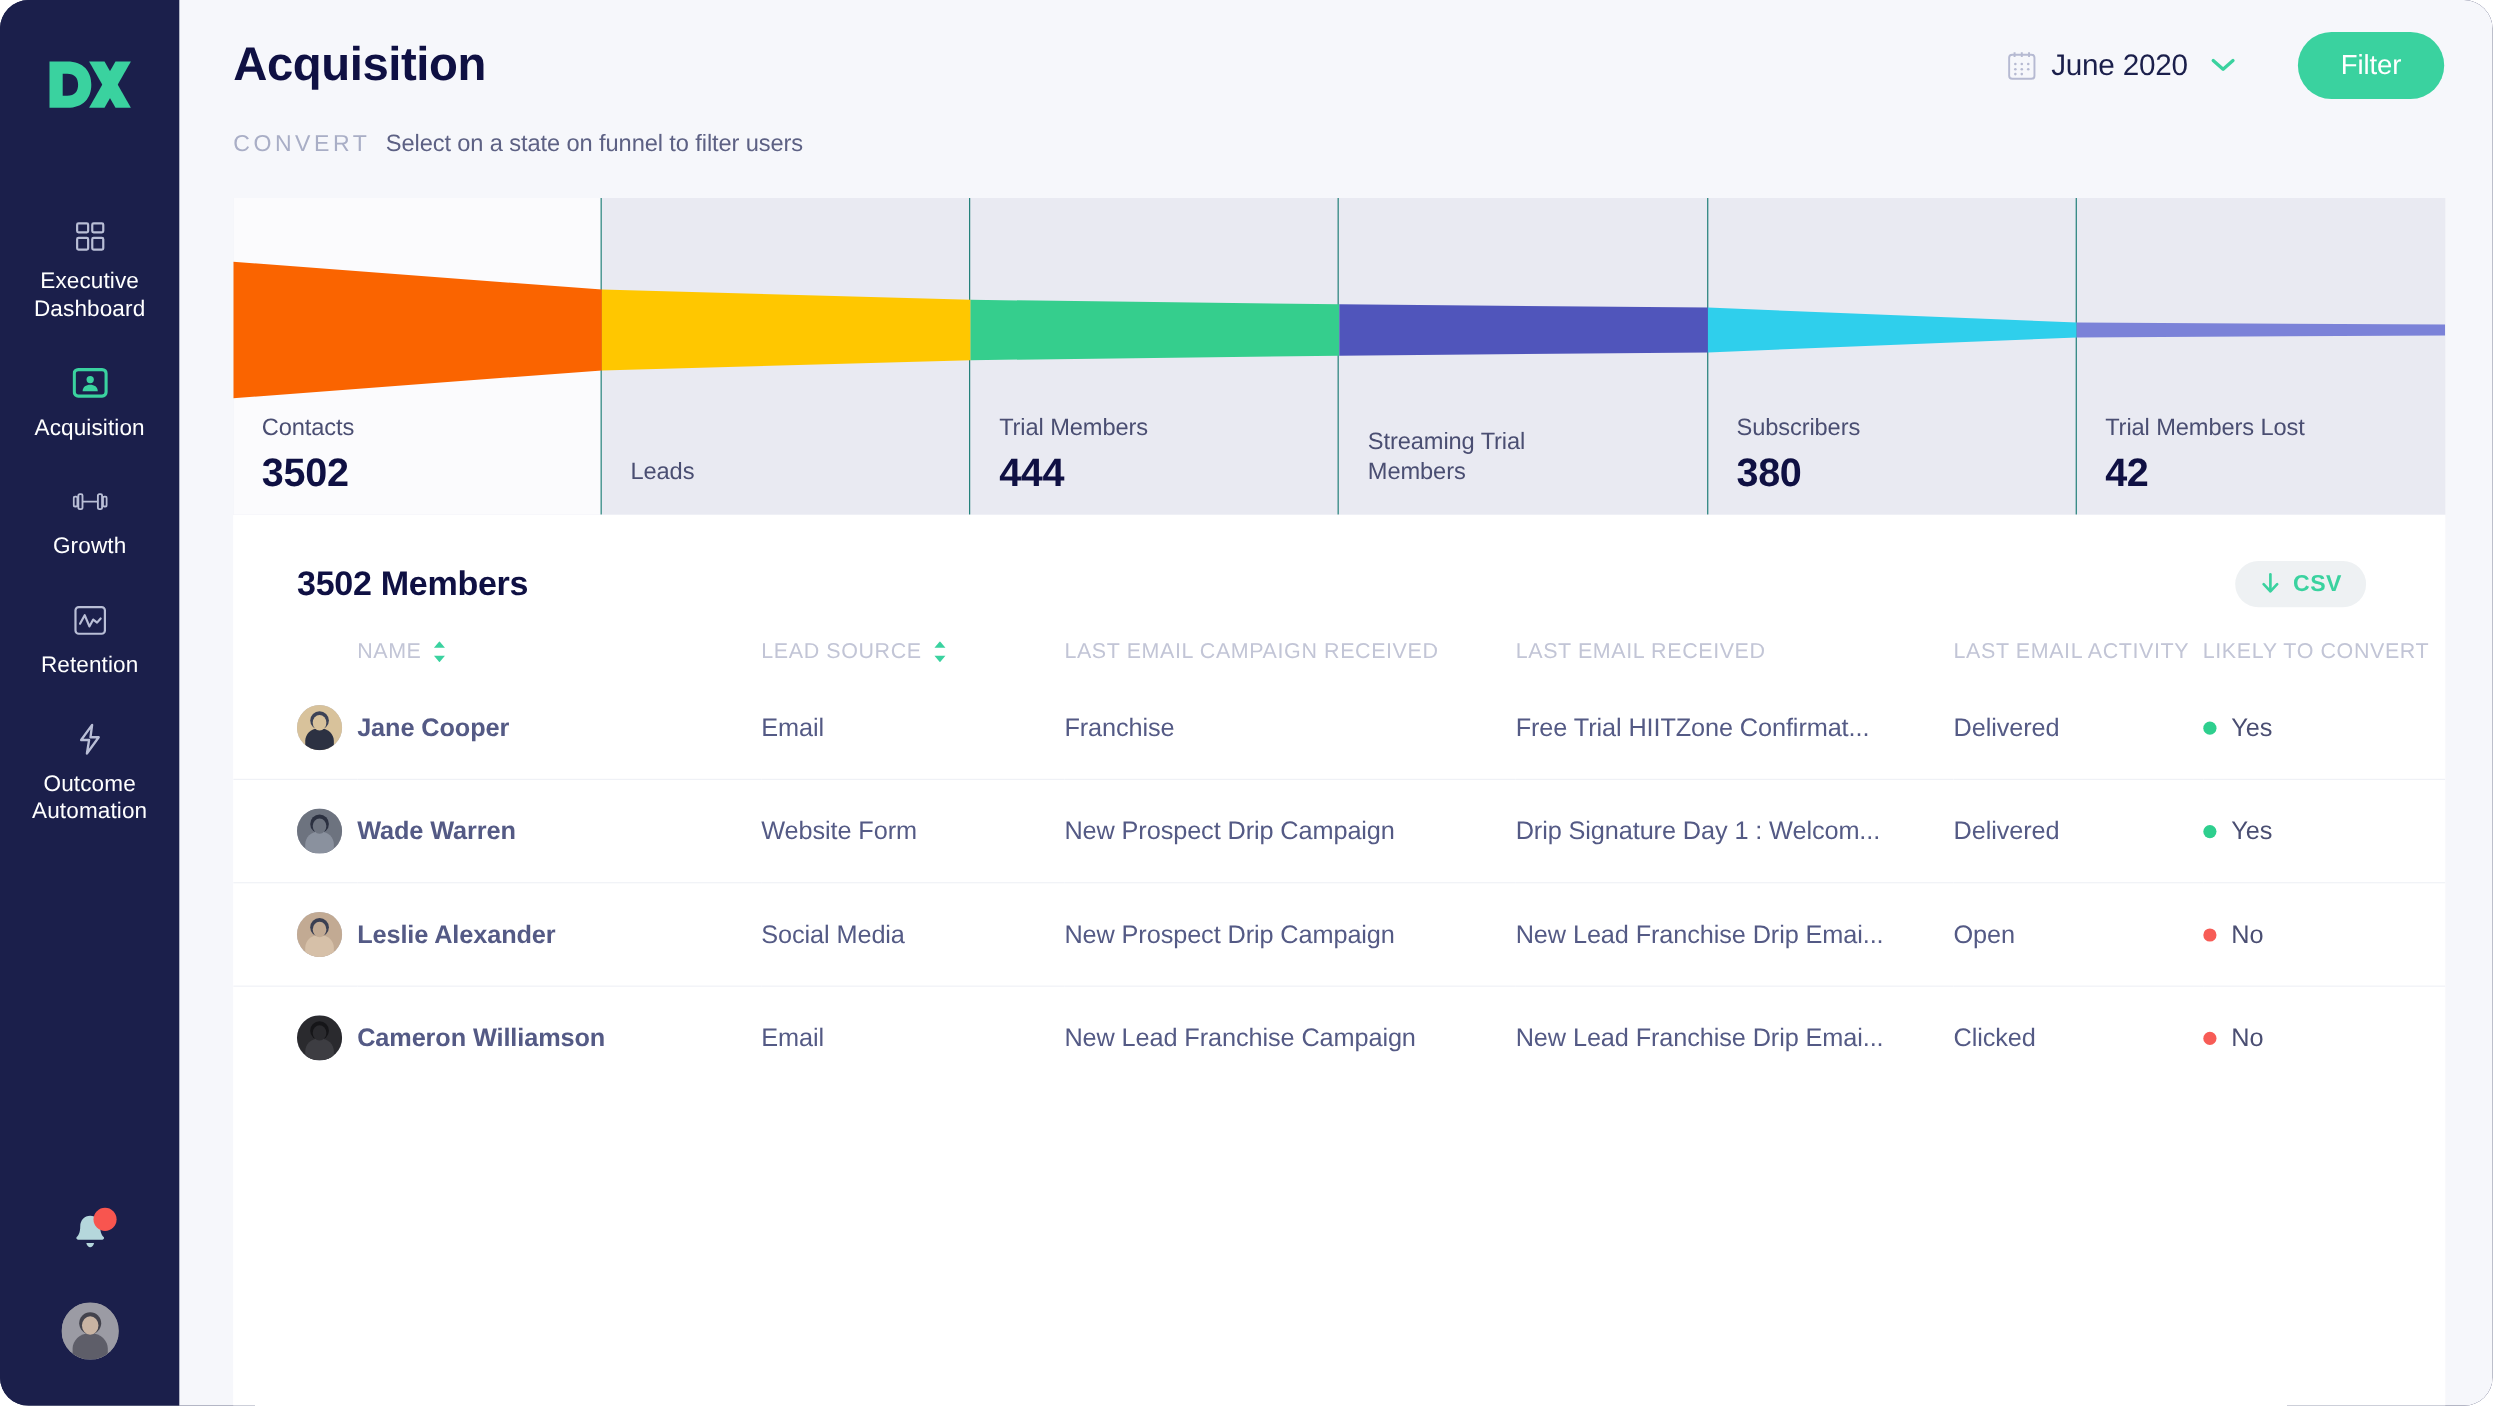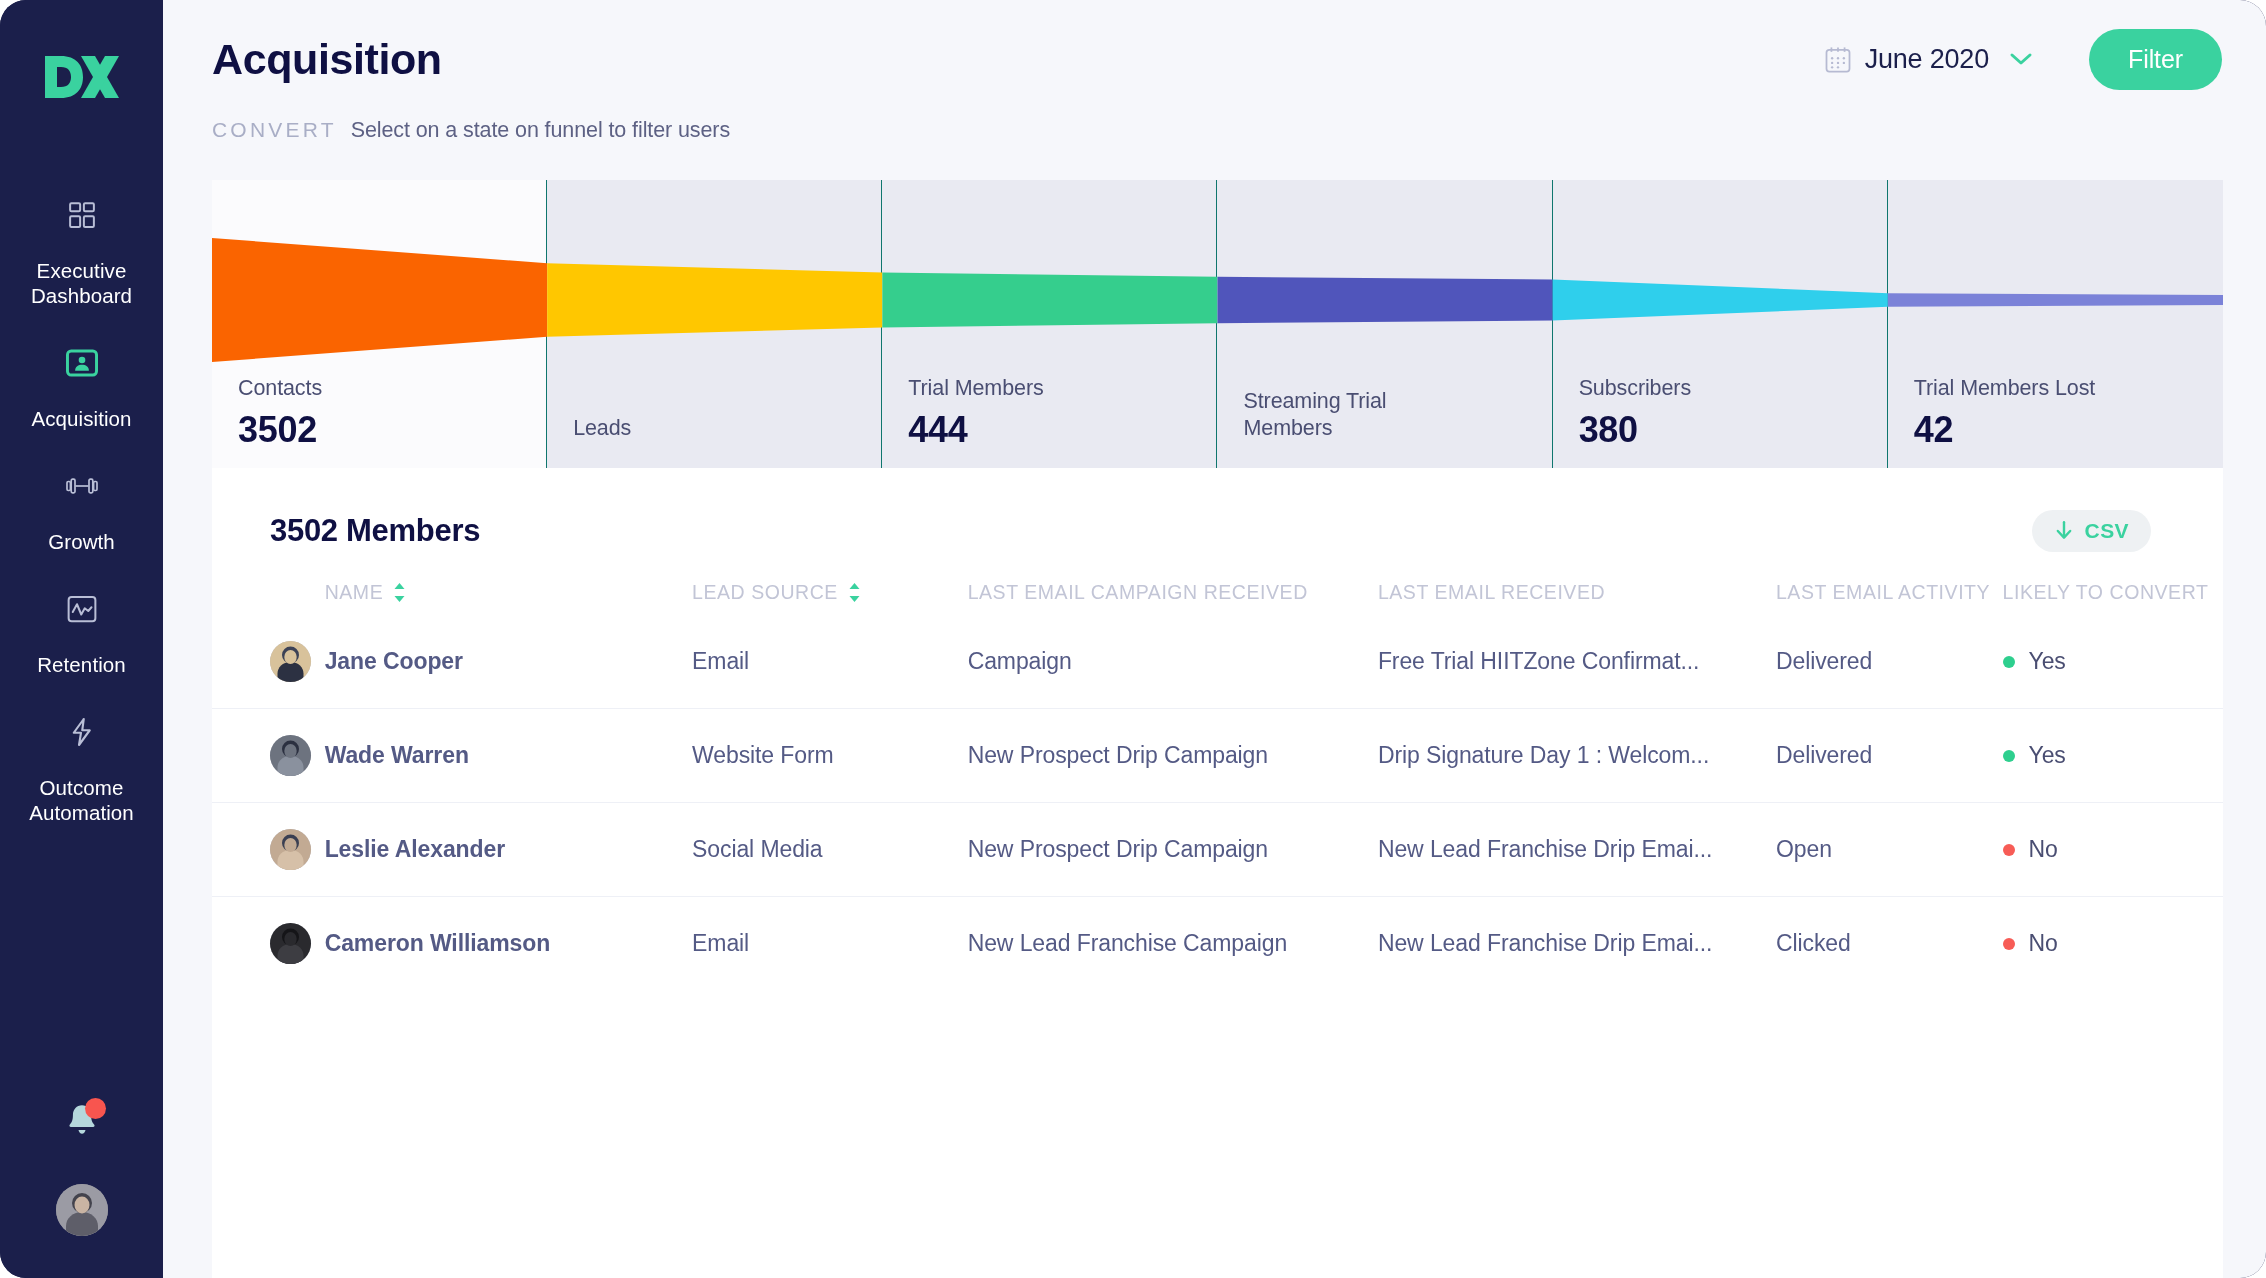--- a/index.html
+++ b/index.html
@@ -43,21 +43,20 @@
     cursor: pointer;
   }
   .nav-icon { width: 34px; height: 34px; display:flex; align-items:center; justify-content:center; }
   .nav-label {
     color: #ffffff;
     font-size: 20.5px;
     line-height: 25px;
     text-align: center;
     letter-spacing: 0.1px;
     max-width: 130px;
-    margin-top: 15px;
   }
   .nav-item.active .nav-label { color: #ffffff; }
 
   .sidebar-bottom {
     position: absolute;
     bottom: 0; left: 0; right: 0;
     display: flex; flex-direction: column; align-items: center;
     padding-bottom: 42px; gap: 42px;
   }
   .bell-wrap { position: relative; width: 40px; height: 42px; display:flex; align-items:center; justify-content:center;}
@@ -501,21 +500,21 @@
                 <span class="av">
         <svg width="41" height="41" viewBox="0 0 41 41">
           <rect width="41" height="41" fill="#d8c29b"></rect>
           <circle cx="20.5" cy="14" r="8.5" fill="#3c4256"></circle>
           <path d="M20.5 21c-8 0-13 5.5-13 11.5V41h26v-8.5C33.5 26.5 28.5 21 20.5 21z" fill="#2c3142"></path>
           <ellipse cx="20.5" cy="16" rx="6.2" ry="7" fill="#d8c29b"></ellipse>
         </svg></span>
               </td>
       <td class="c-name">Jane Cooper</td>
       <td>Email</td>
-      <td>Campaign</td>
+      <td>Franchise</td>
       <td>Free Trial HIITZone Confirmat...</td>
       <td>Delivered</td>
       <td>
         <span class="convert-cell">
           <span class="dot yes"></span>
           <span class="conv-text">Yes</span>
         </span>
       </td>
     </tr>
             <tr>

